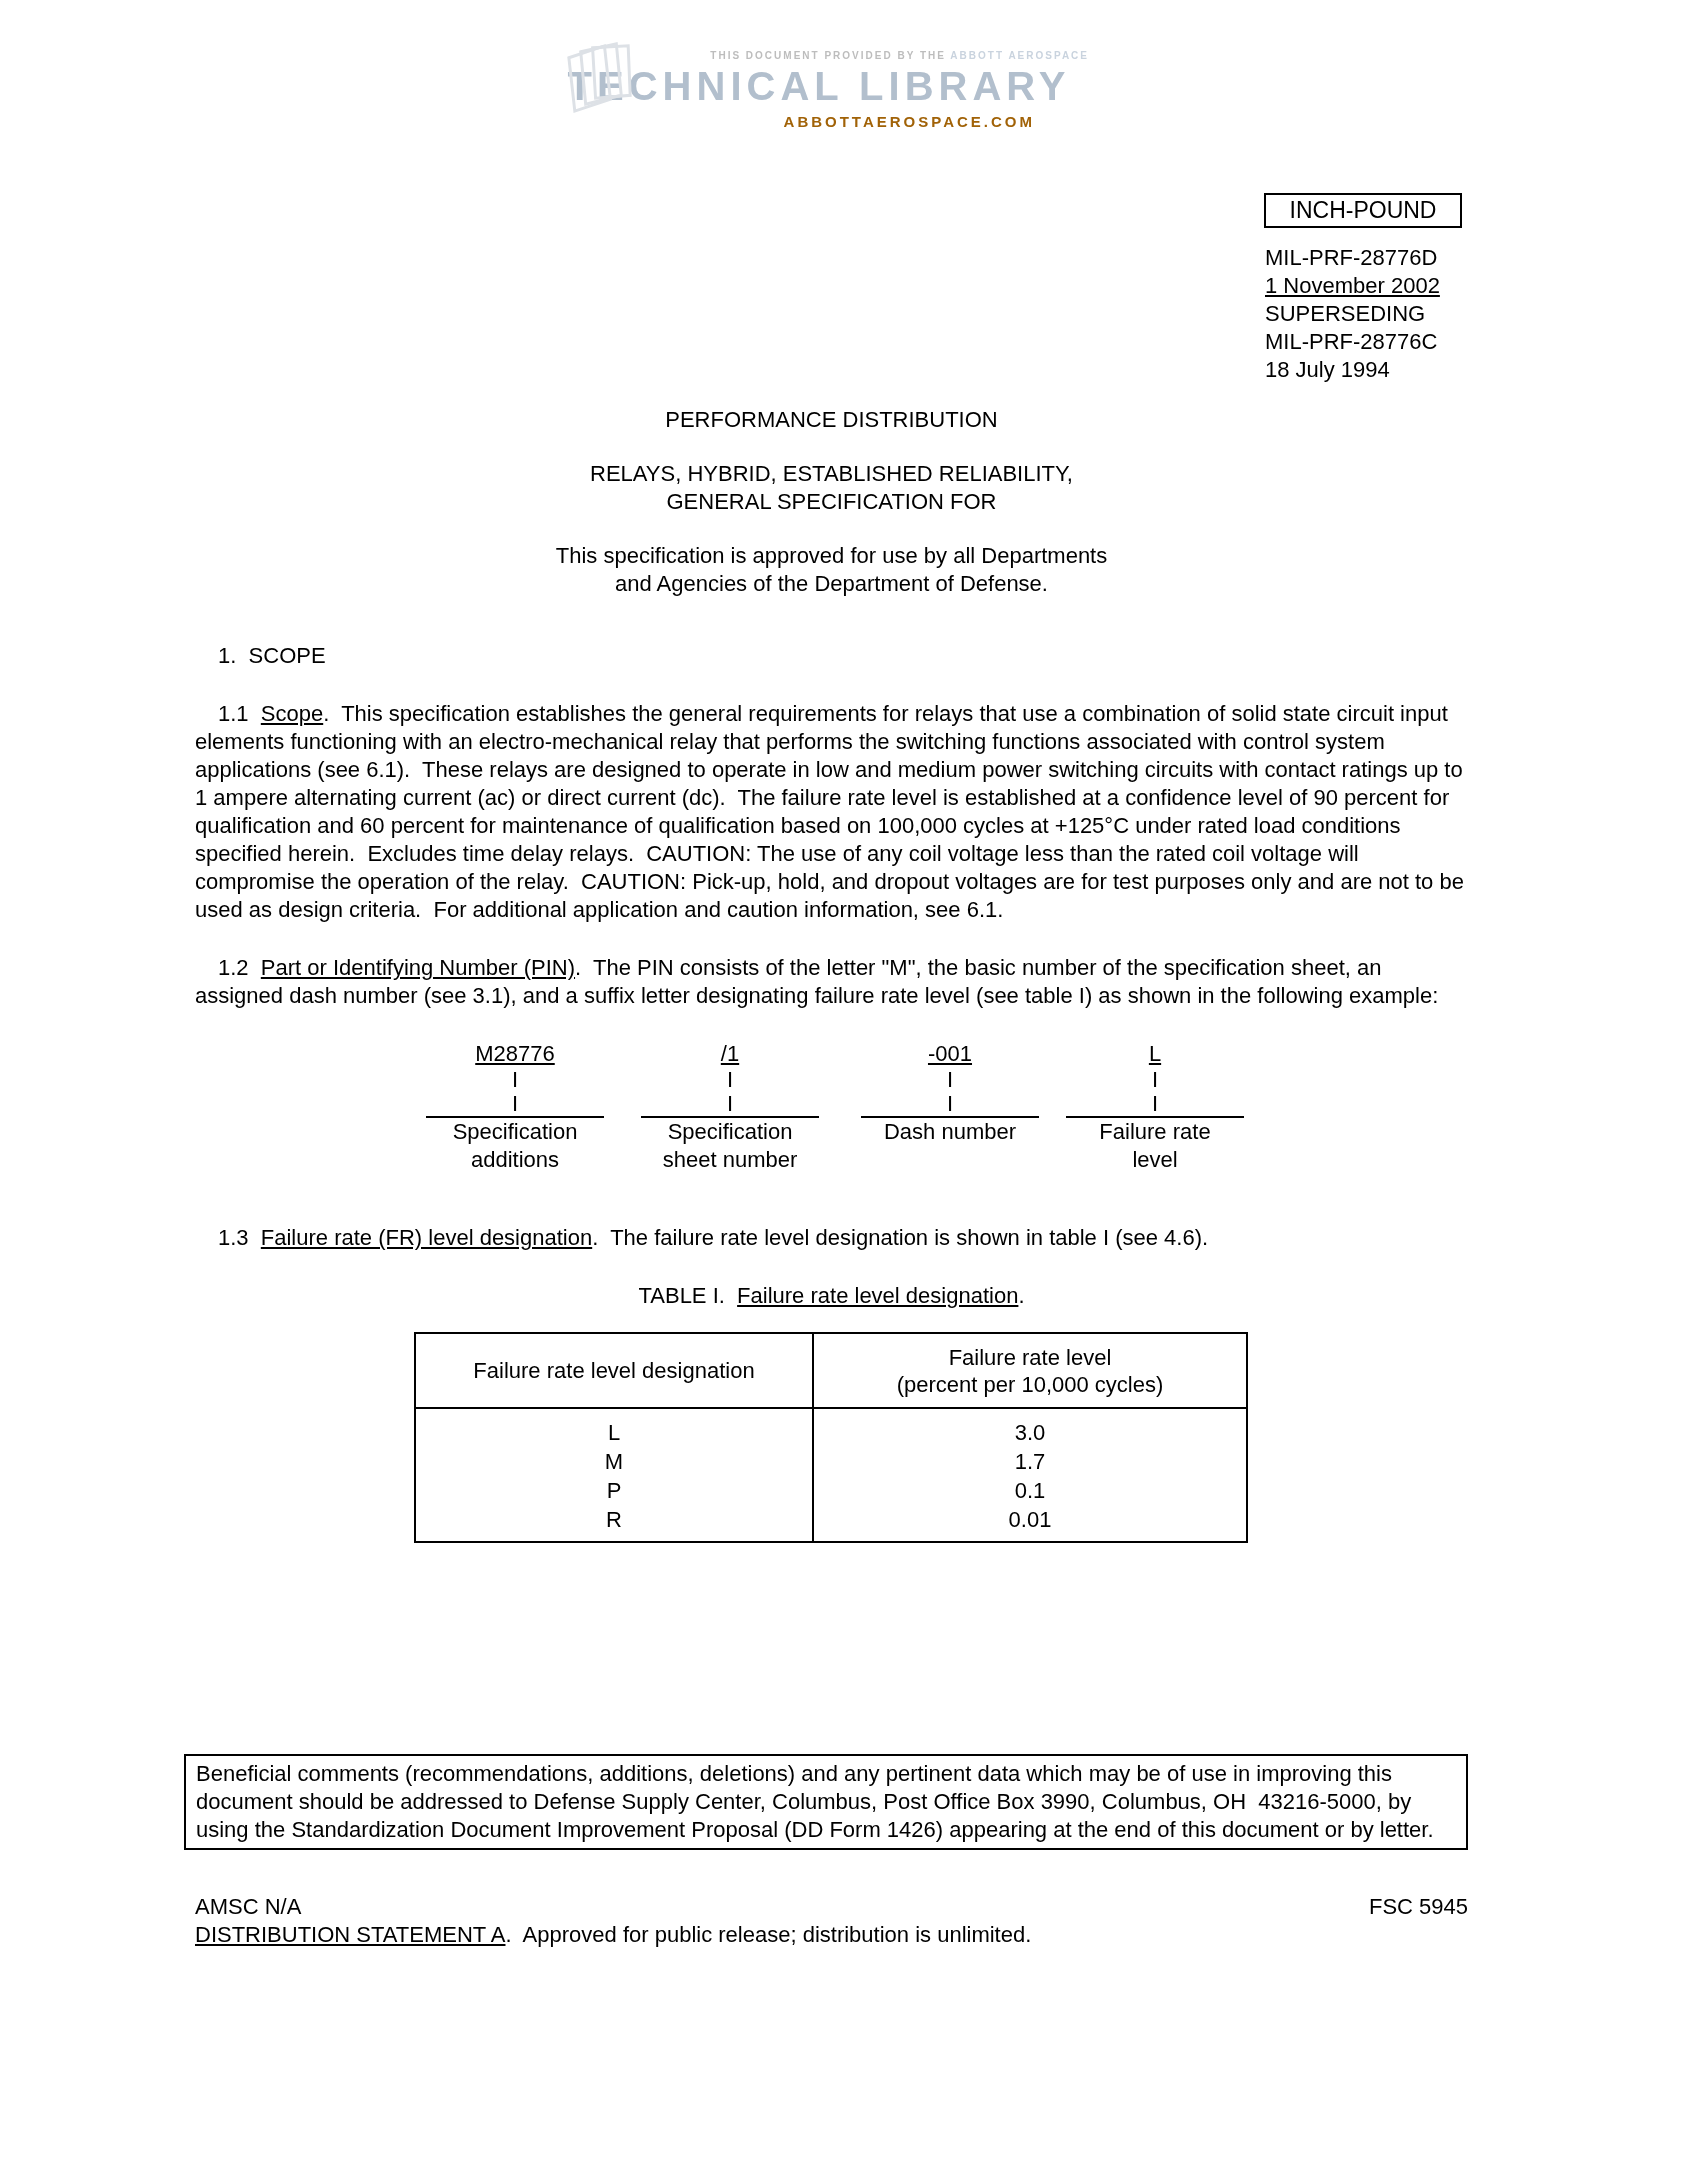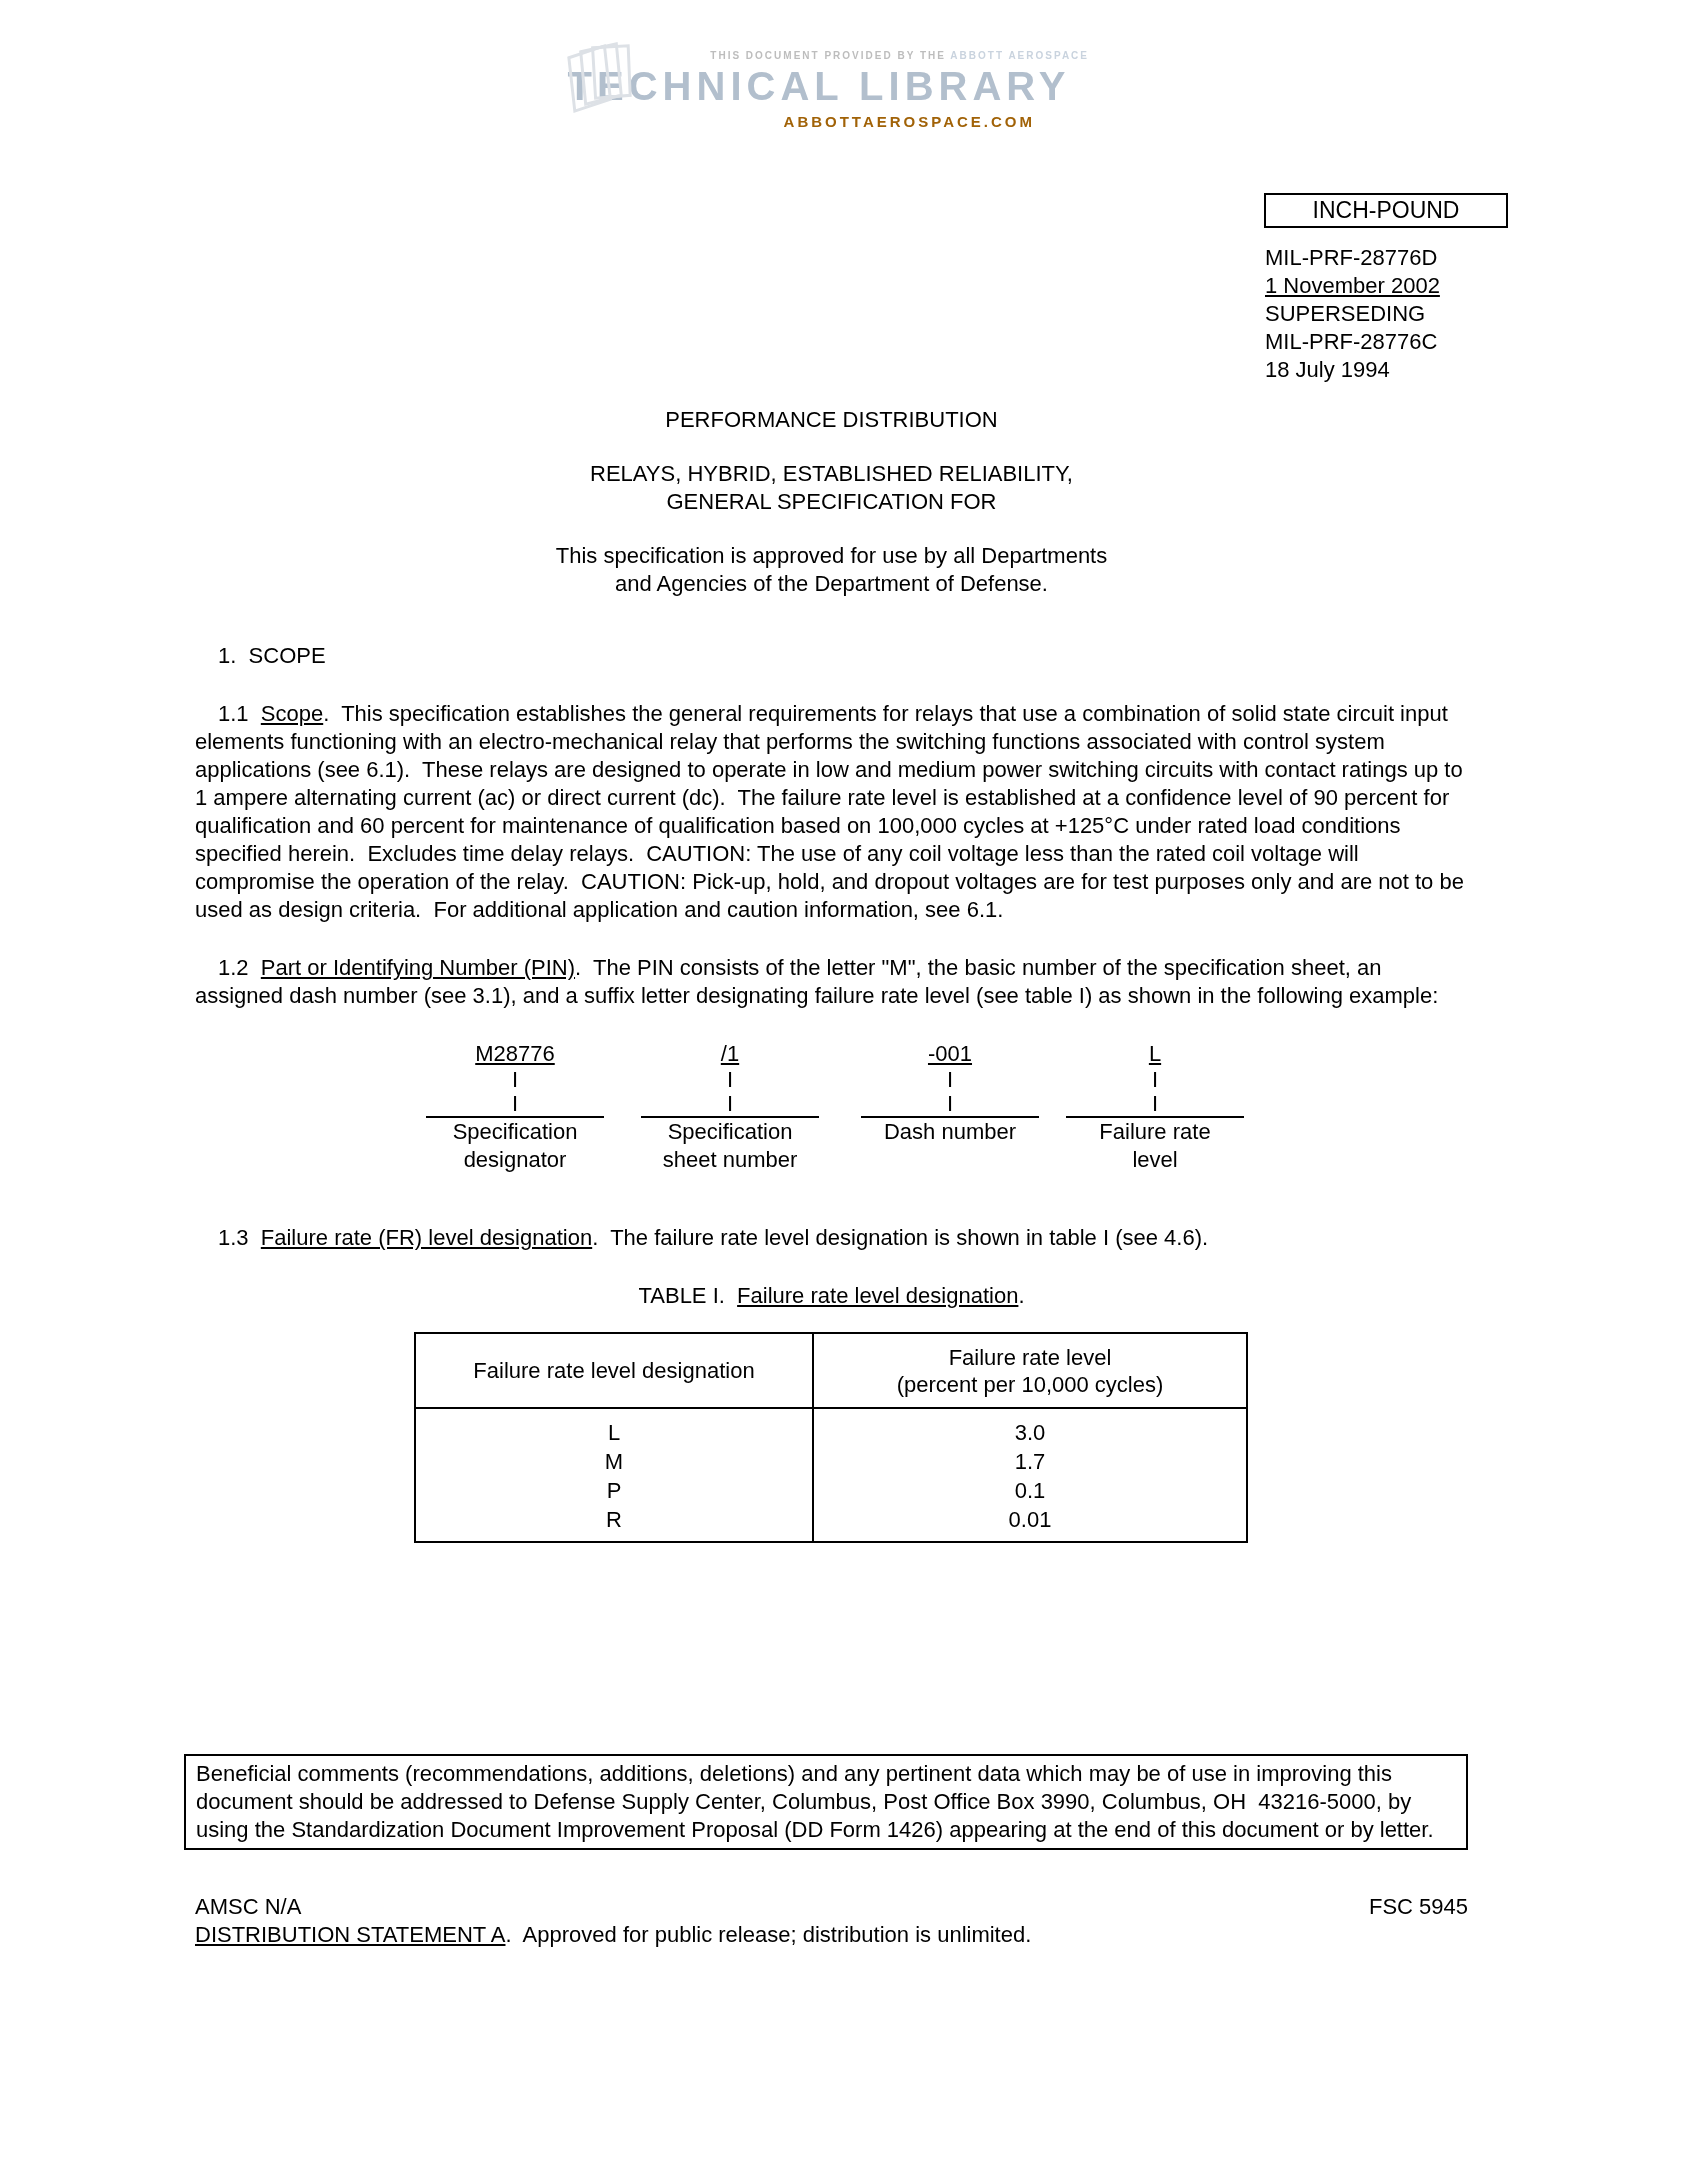--- a/index.html
+++ b/index.html
@@ -14,21 +14,21 @@
   
   .watermark { position:absolute; left:549px; top:6px; width:540px; }
   .wm-icon { position:absolute; left:8px; top:26px; }
   .wm-line1 { text-align:right; font-size:10px; letter-spacing:2px; color:#bdbdbd; font-weight:bold; white-space:nowrap;margin-top:44px; }
   .wm-brand { color:#c9d3de; }
   .wm-line2 { text-align:center; font-size:40px; letter-spacing:5px; color:#b2bfcd; font-weight:bold; margin-top:3px; white-space:nowrap; }
   .wm-line3 { text-align:right; padding-right:54px; font-size:15px; letter-spacing:3px; color:#a16207; font-weight:bold; margin-top:4px; }
 
   
   .inch-pound-box {
-    position:absolute; left:1264px; top:193px; width:244px; height:35px;
+    position:absolute; left:1264px; top:193px; width:198px; height:35px;
     border:2px solid #000; text-align:center; line-height:31px; font-size:23px;
   }
   .doc-id-block { position:absolute; left:1265px; top:244px; line-height:28px; }
 
   
   .titles { position:absolute; left:195px; top:406px; width:1273px; text-align:center; line-height:28px; }
   .t-subject1 { margin-top:26px; }
   .t-approval1 { margin-top:26px; }
 
   
@@ -110,21 +110,21 @@
 
     <p class="para"><span>1.2  </span><span class="ul">Part or Identifying Number (PIN)</span><span>.  The PIN consists of the letter "M", the basic number of the specification sheet, an assigned dash number (see 3.1), and a suffix letter designating failure rate level (see table I) as shown in the following example:</span></p>
 
     <div class="pin-diagram">
       <div class="pin-col pin-col-1">
         <div class="pin-code ul">M28776</div>
         <div class="pin-bar">I</div>
         <div class="pin-bar">I</div>
         <div class="pin-line"></div>
         <div class="pin-caption">Specification</div>
-        <div class="pin-caption">designator</div>
+        <div class="pin-caption">additions</div>
       </div>
       <div class="pin-col pin-col-2">
         <div class="pin-code ul">/1</div>
         <div class="pin-bar">I</div>
         <div class="pin-bar">I</div>
         <div class="pin-line"></div>
         <div class="pin-caption">Specification</div>
         <div class="pin-caption">sheet number</div>
       </div>
       <div class="pin-col pin-col-3">

